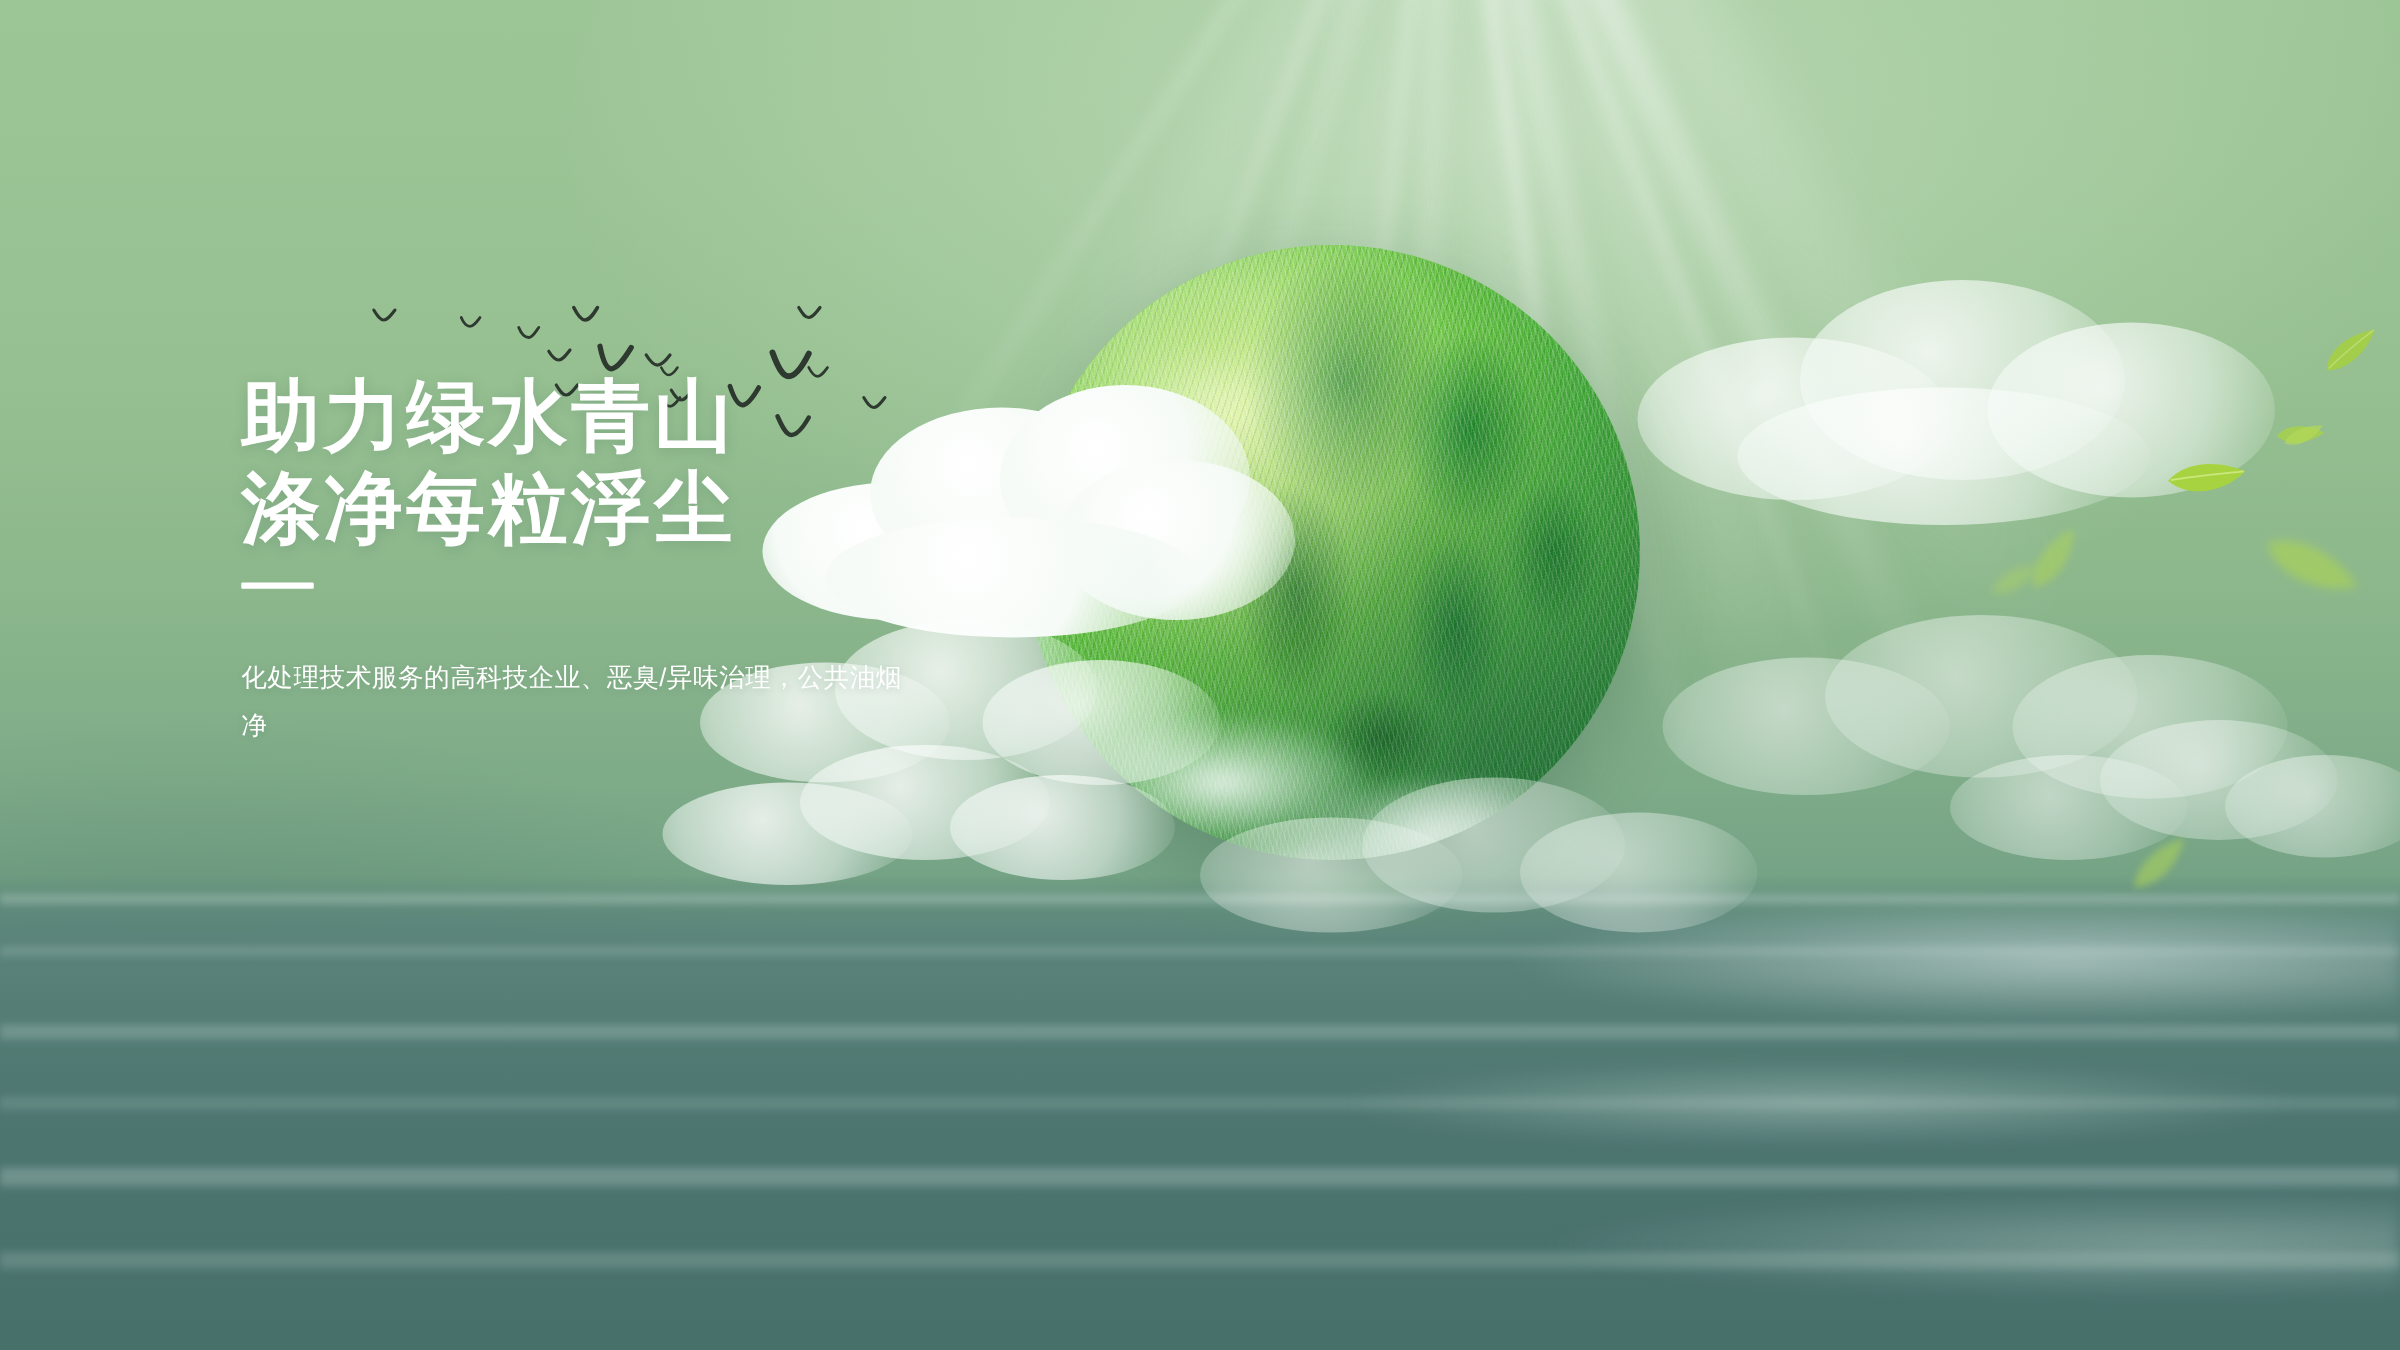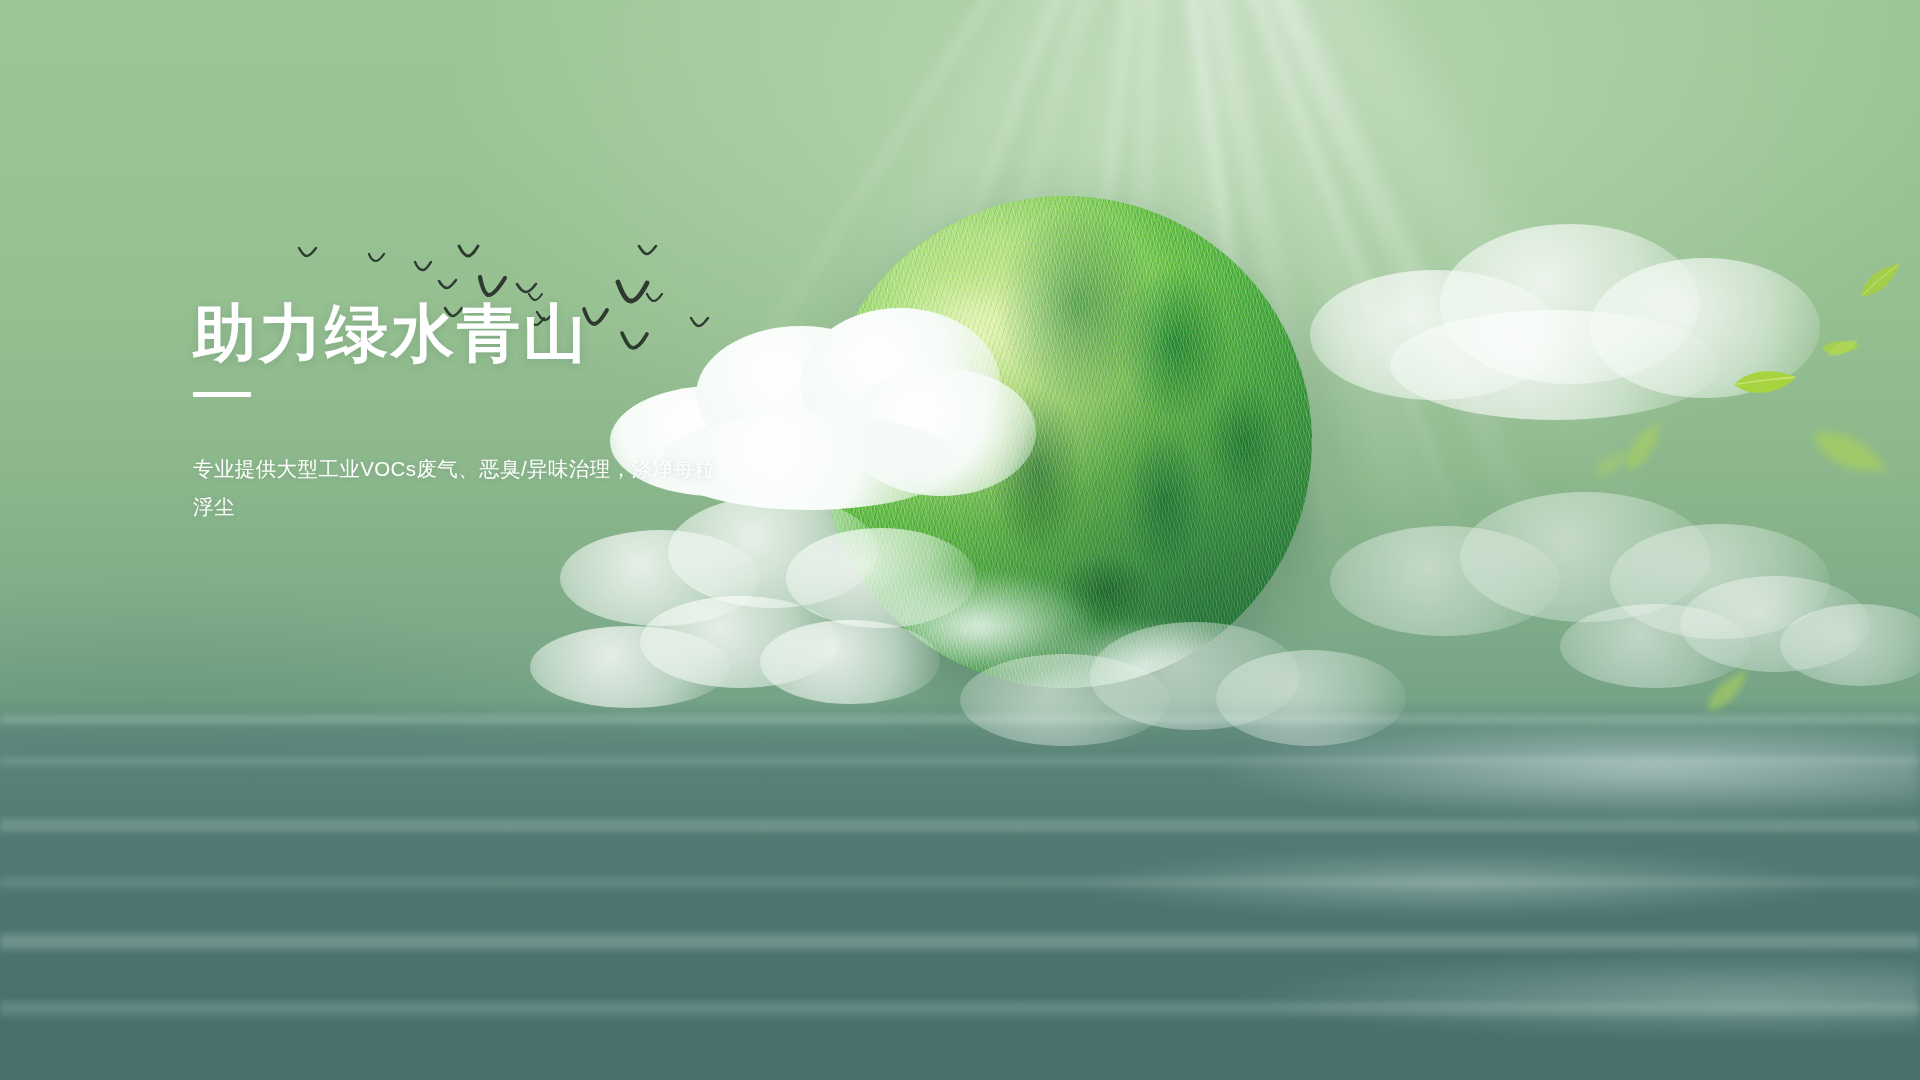--- a/index.html
+++ b/index.html
@@ -409,20 +409,21 @@
   </div>
   <div class="leaf" style="left:1700px;top:678px;transform:rotate(-26deg);opacity:.5;filter:blur(3px);">
     <svg width="58" height="30" viewBox="0 0 58 30">
         <path d="M2 21 C12 4, 36 -1, 55 3 C43 19, 20 29, 2 21 Z" fill="#b3da52"></path>
       </svg>
   </div>
 
   <div class="hero-copy">
     <h1 class="headline">
       <span class="line">助力绿水青山</span>
+      <span class="line">涤净每粒浮尘</span>
     </h1>
     <div class="rule"></div>
     <p class="lede">
-      <span class="line">专业提供大型工业VOCs废气、恶臭/异味治理，涤净每粒浮尘</span>
+      <span class="line">化处理技术服务的高科技企业、恶臭/异味治理，公共油烟净</span>
     </p>
   </div>
 
 </div>
 
 </body></html>

